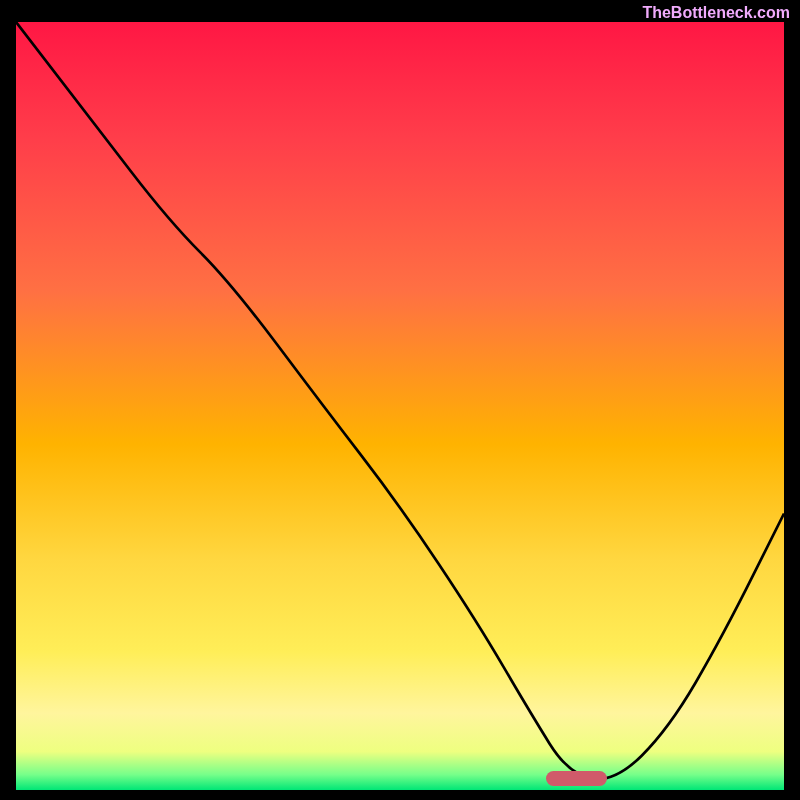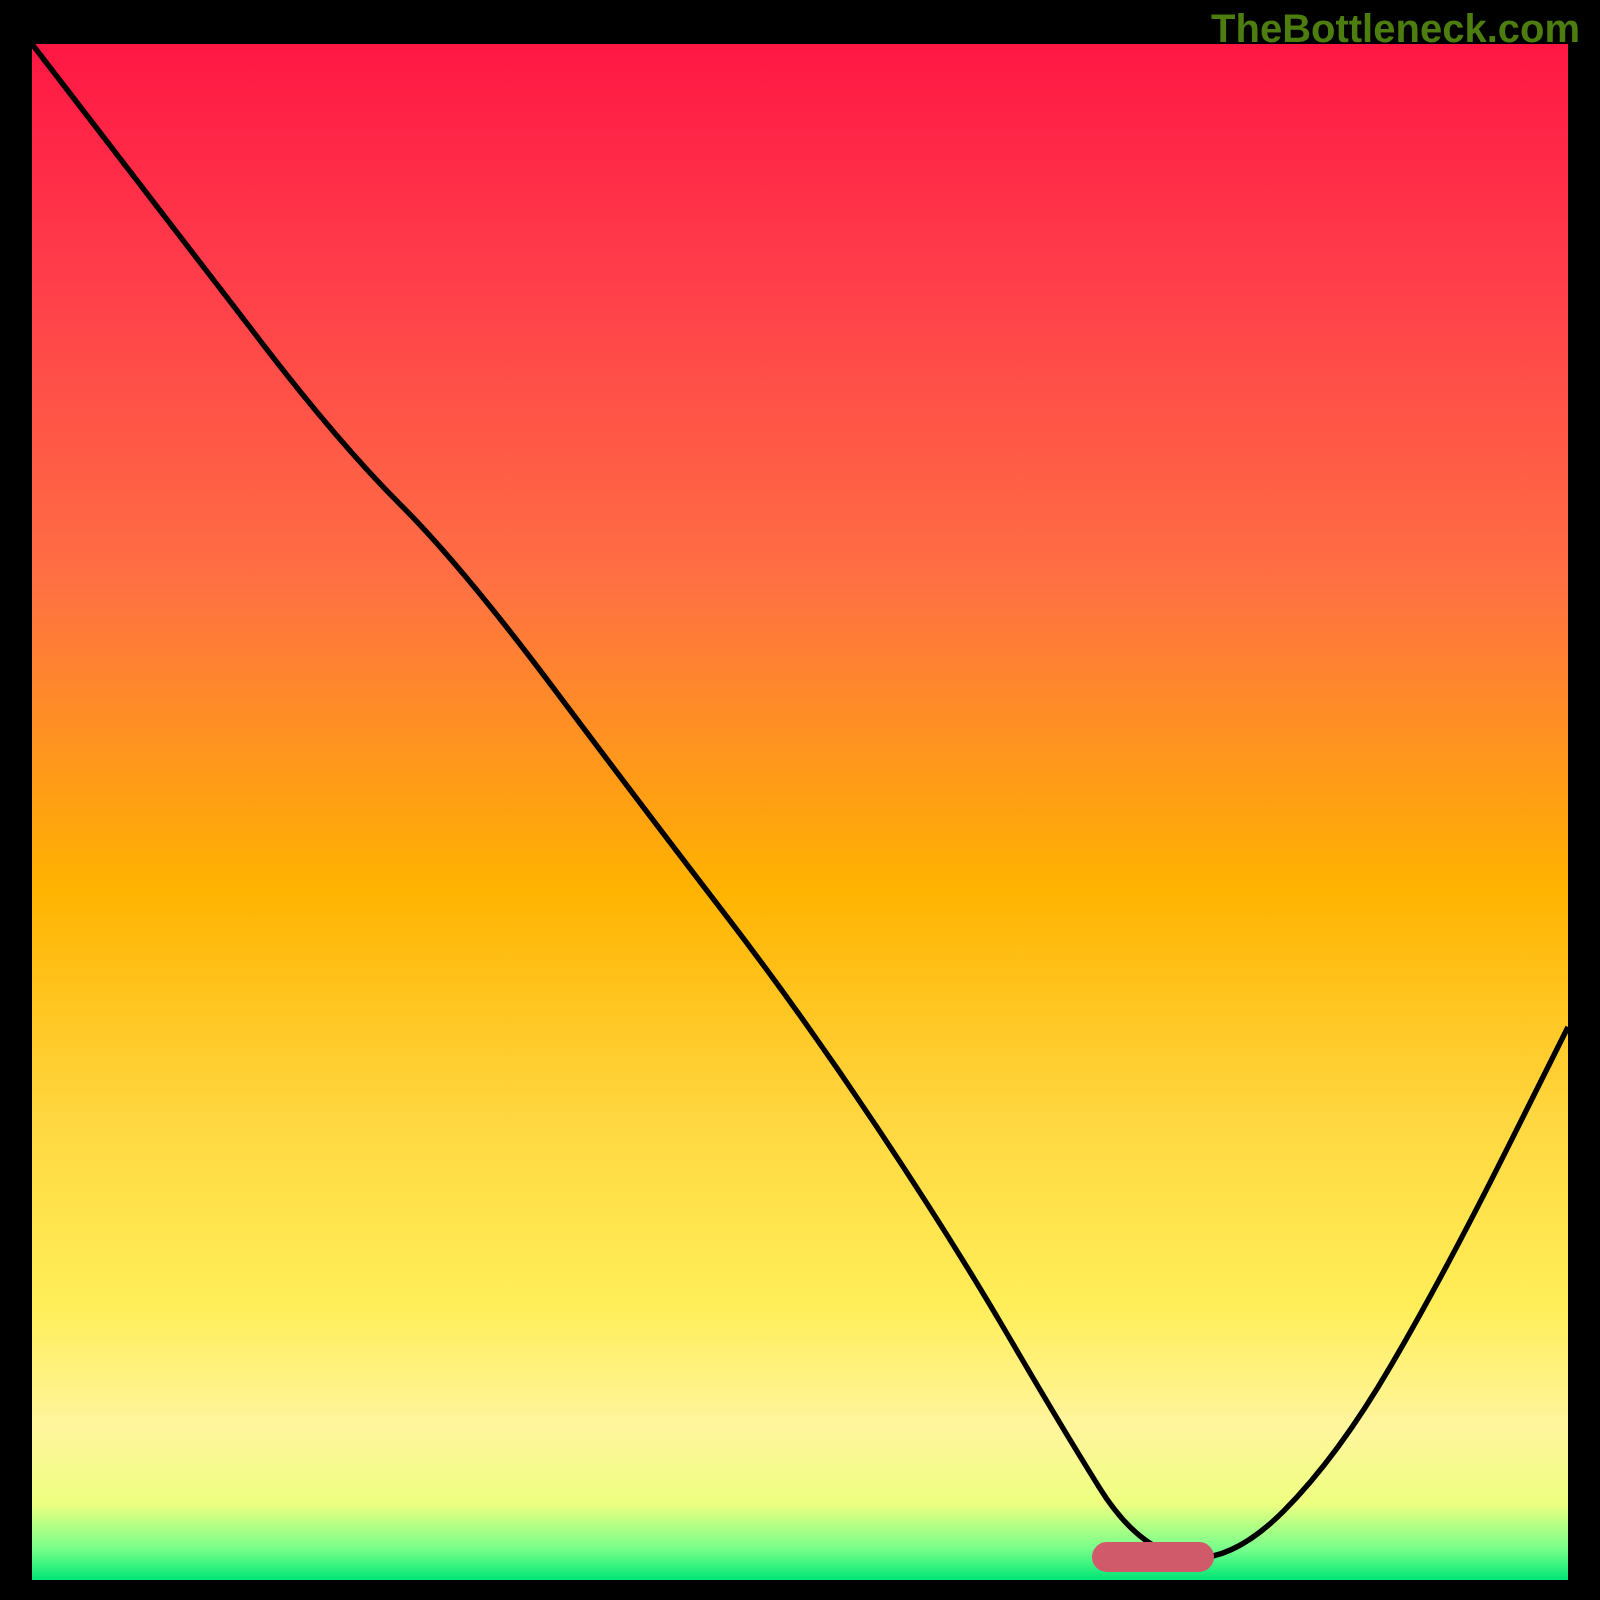--- a/index.html
+++ b/index.html
@@ -1,17 +1,17 @@
 <!DOCTYPE html>
 <html><head>
 <meta charset="utf-8">
 <style>
   * { margin: 0; padding: 0; box-sizing: border-box; }
   body { width: 800px; height: 800px; background: #000; position: relative; font-family: Arial, sans-serif; }
-  .watermark { position: absolute; top: 4px; right: 10px; color: #4d7c0f; font-size: 20px; font-weight: bold; z-index: 10; margin-left: 30px; }
+  .watermark { position: absolute; top: 4px; right: 10px; color: #f0abfc; font-size: 16px; font-weight: bold; z-index: 10; margin-left: 30px; }
   .plot-area { position: absolute; top: 22px; left: 16px; width: 768px; height: 768px; }
   .gradient-bg { position: absolute; top: 0; left: 0; width: 100%; height: 100%; }
   .curve { position: absolute; top: 0; left: 0; width: 100%; height: 100%; }
   .marker { position: absolute; background: #d05a6a; border-radius: 8px; }
 </style>
 </head>
 <body>
 
 <div class="watermark">TheBottleneck.com</div>
 

